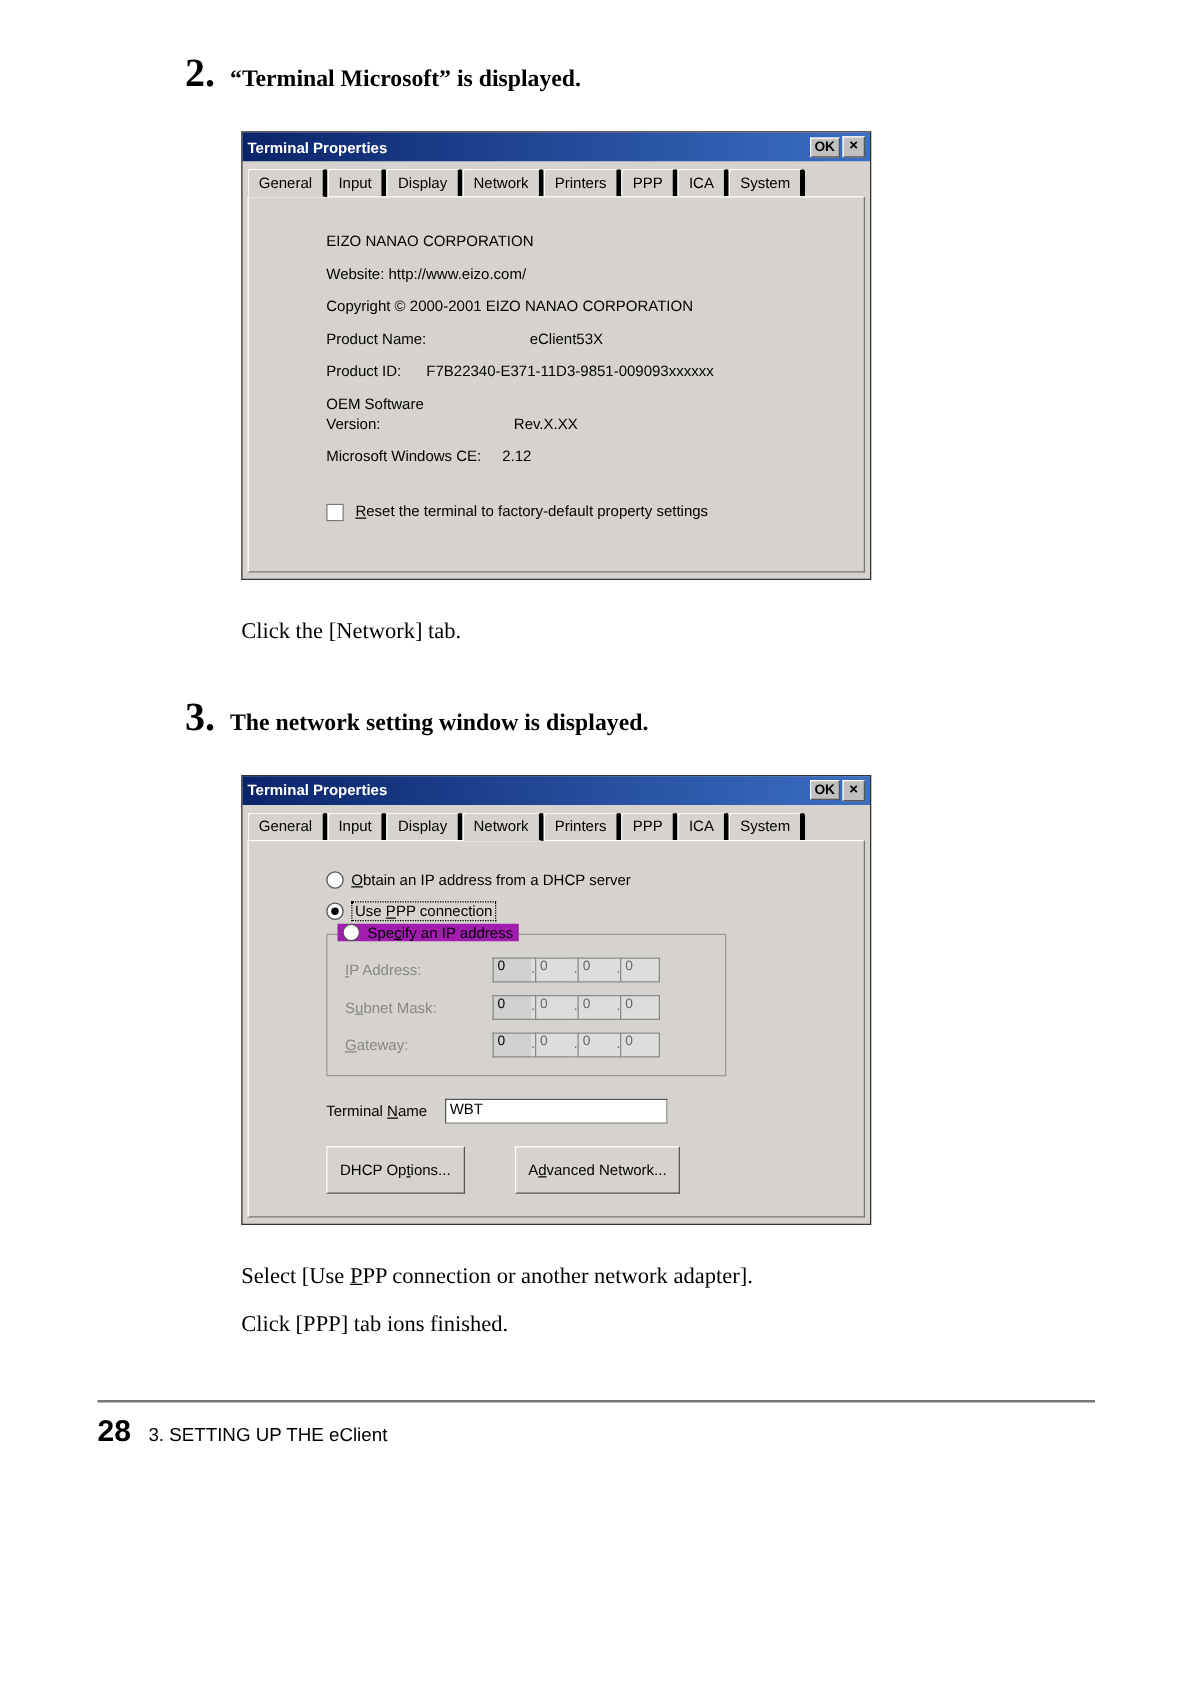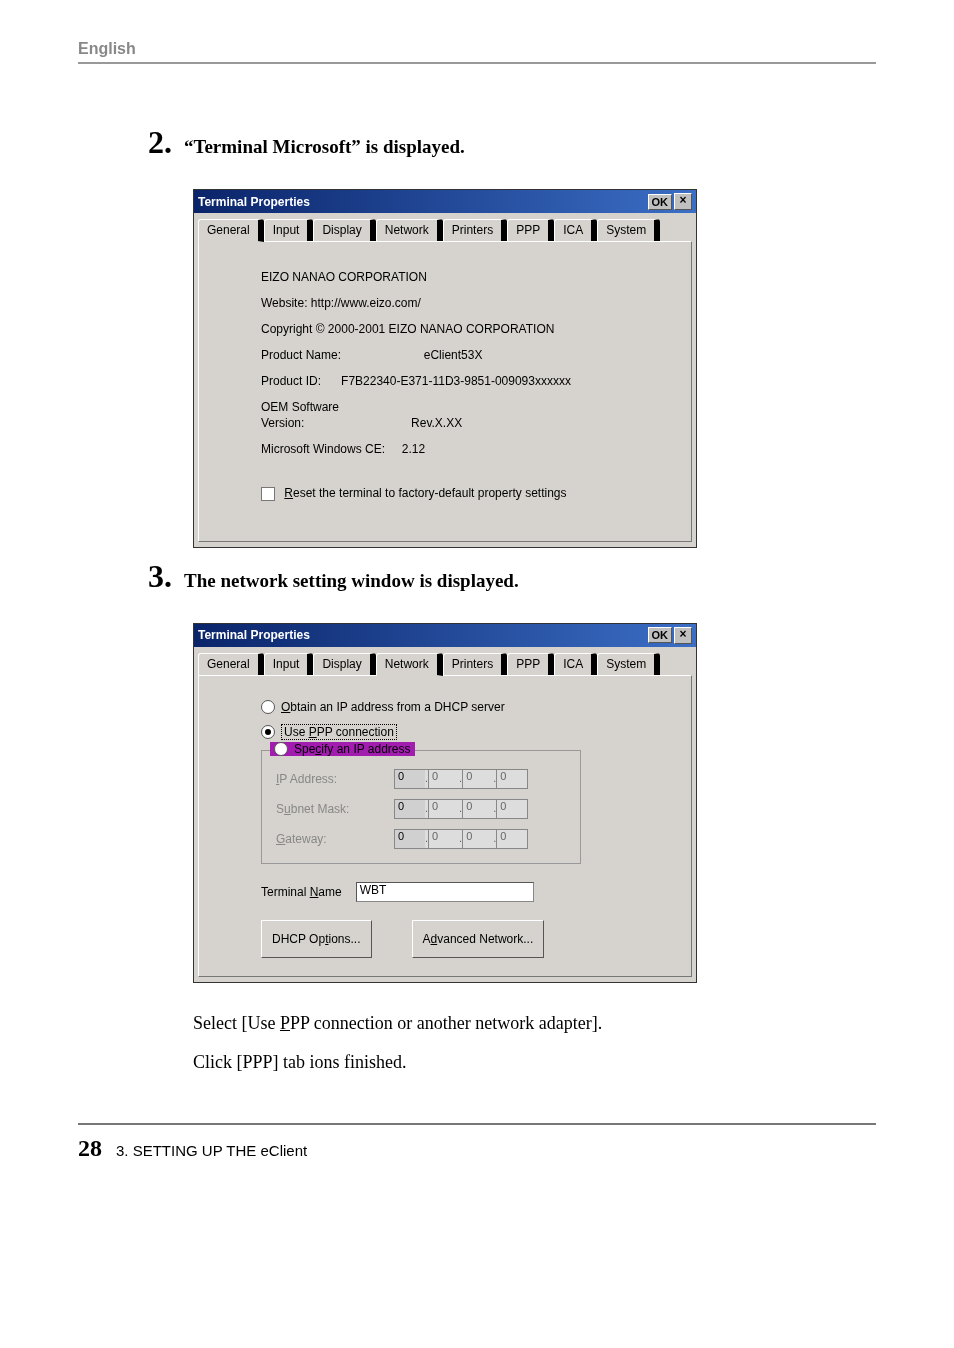--- a/index.html
+++ b/index.html
@@ -95,21 +95,21 @@
     border-bottom-color:#555;
   }
   .tabs {
     display:flex;
     padding: 6px 4px 0 4px;
     gap:0;
   }
   .tab {
     background:#d6d3ce;
     border:1px solid #fff;
-    border-right:6px solid #000000;
+    border-right:4px solid #000000;
     border-bottom:none;
     padding:3px 8px 4px 8px;
     font-size:12px;
     border-top-left-radius:3px;
     border-top-right-radius:3px;
     position:relative;
   }
   .tab.active {
     border-bottom:1px solid #d6d3ce;
     z-index:2;
@@ -192,29 +192,28 @@
 
   .footer {
     border-top:2px solid #777;
     margin-top:50px;
     padding-top:10px;
     display:flex;
     align-items:baseline;
     gap:14px;
     font-family:Arial,sans-serif;
   }
-  .pgnum{font-weight:bold;font-size:24px;font-family:Liberation Serif, serif;}
+  .pgnum{font-weight:bold;font-size:24px;}
   .footer-text{font-size:15px;}
 </style>
 </head>
 <body>
 
 <div class="page">
 
-  <div class="header-lang">English</div>
 
   <div class="step">
     <span class="step-num">2.</span>
     <span class="step-text">“Terminal Microsoft” is displayed.</span>
   </div>
 
   <div class="ss-wrap">
     <div class="win">
       <div class="titlebar">
         <span>Terminal Properties</span>
@@ -261,20 +260,21 @@
           <span>2.12</span>
         </div>
         <div class="label-pair">
           <span class="checkbox"></span>
           <span><span class="underline">R</span><span>eset the terminal to factory-default property settings</span></span>
         </div>
       </div>
     </div>
   </div>
 
+  <div class="body-text">Click the [Network] tab.</div>
 
   <div class="step">
     <span class="step-num">3.</span>
     <span class="step-text">The network setting window is displayed.</span>
   </div>
 
   <div class="ss-wrap">
     <div class="win">
       <div class="titlebar">
         <span>Terminal Properties</span>

